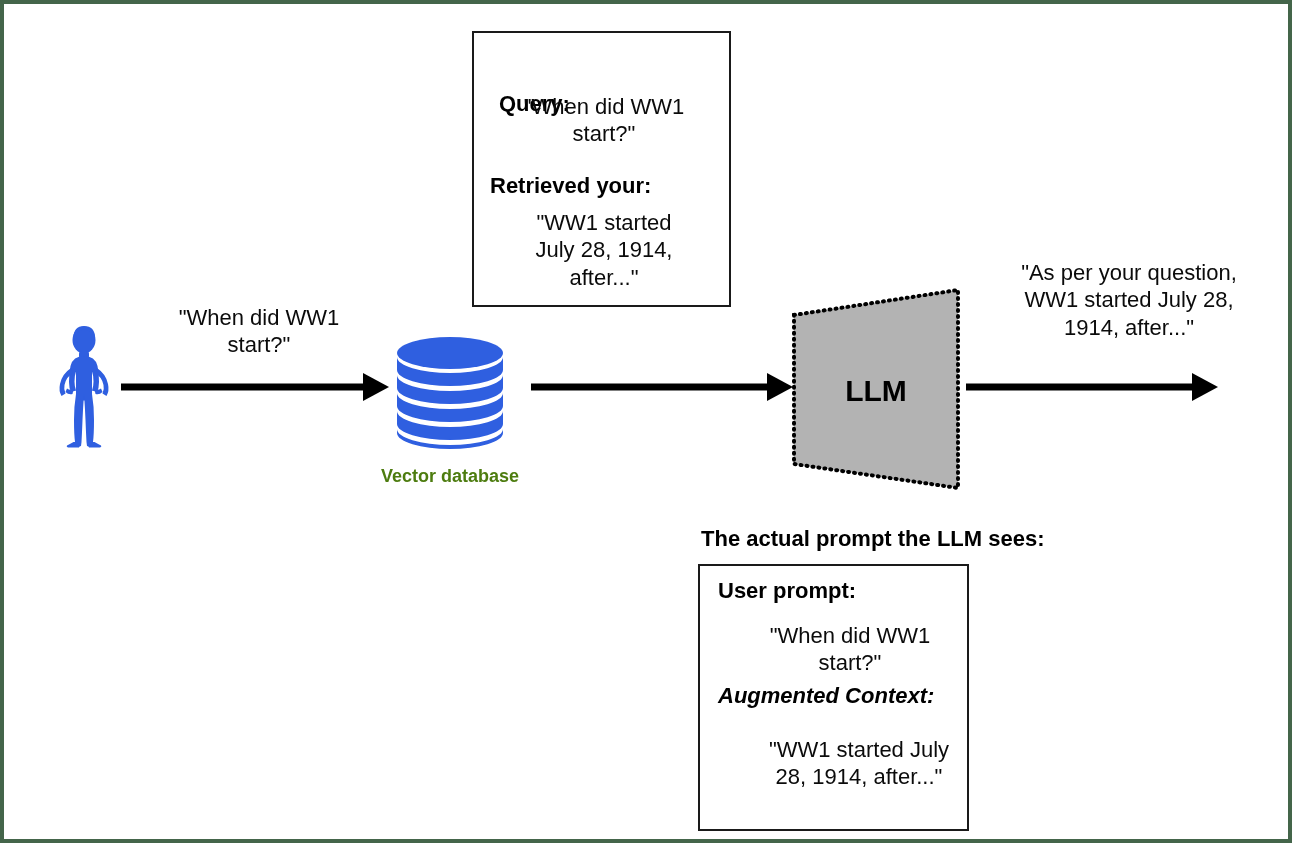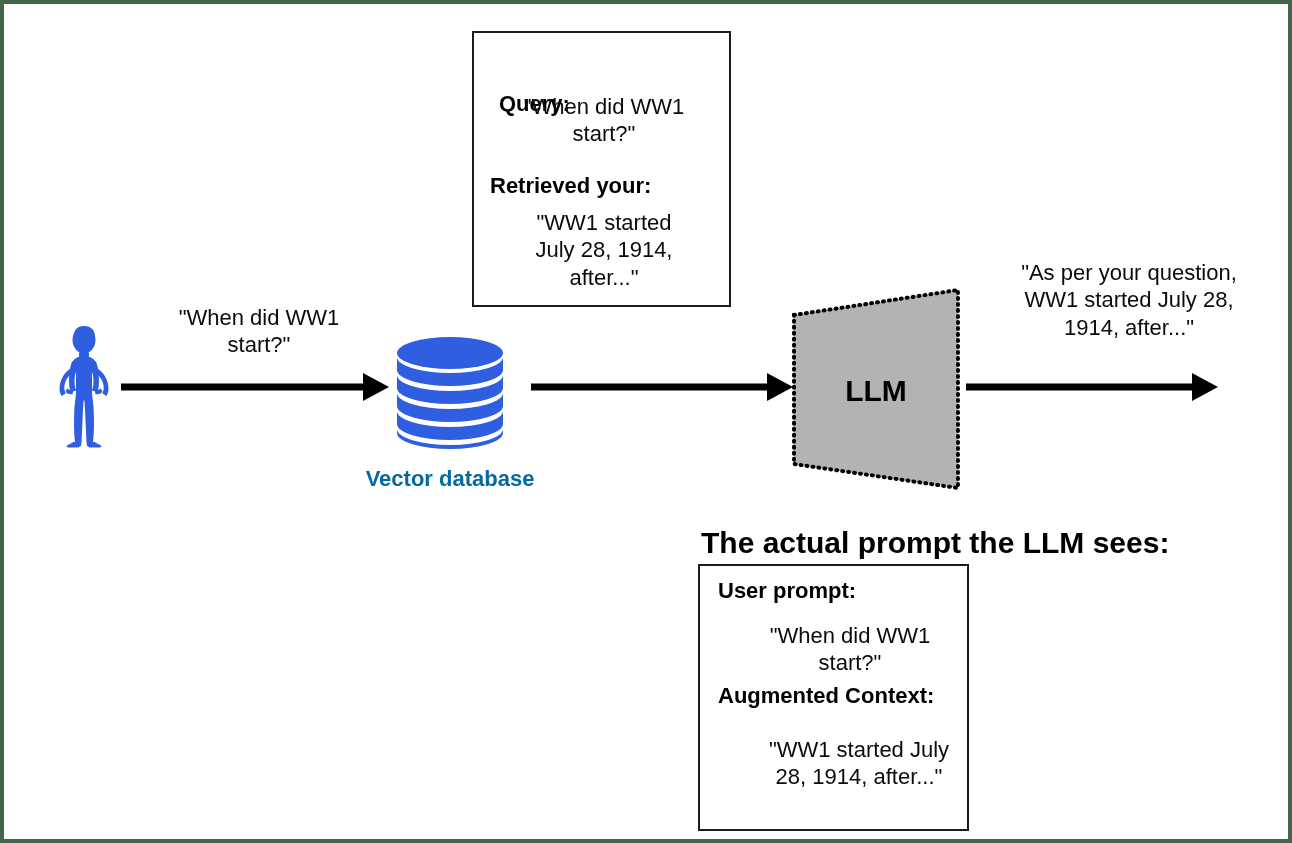--- a/index.html
+++ b/index.html
@@ -23,24 +23,24 @@
   
   .flow-text {
     font-size: 22px;
     line-height: 1.24;
     text-align: center;
     color: #0b0b0b;
     white-space: pre-line;
     font-family: "Liberation Sans", sans-serif;
   }
   .node-label {
-    font-size: 22px;
+    font-size: 18px;
     font-weight: bold;
     text-align: center;
-    color: #0369a1;
+    color: #4d7c0f;
     font-family: "Liberation Sans", sans-serif;
   }
 
   
   .info-box {
     border: 2px solid #1a1a1a;
     background: #ffffff;
     box-sizing: border-box;
   }
   .box-heading {
@@ -52,21 +52,21 @@
   }
   .box-body {
     font-size: 22px;
     line-height: 1.24;
     text-align: center;
     color: #0b0b0b;
     white-space: pre-line;
     font-family: "Liberation Sans", sans-serif;
   }
   .section-title {
-    font-size: 30px;
+    font-size: 22px;
     font-weight: bold;
     color: #000000;
     font-family: "Liberation Sans", sans-serif;
     white-space: nowrap;
   }
 
   
   .arrow { position: absolute; }
   .arrow-line {
     position: absolute;
@@ -191,18 +191,18 @@
     <div class="arrow-line" style="width:232px;"></div>
     <div class="arrow-head"></div>
   </div>
 
   <div class="section-title abs" style="left:697px; top:522px;">The actual prompt the LLM sees:</div>
 
   <div class="info-box abs" style="left:694px; top:560px; width:271px; height:267px;">
     <div class="box-heading abs" style="left:18px; top:12px;">User prompt:</div>
     <div class="box-body abs" style="left:18px; top:56px; width:264px;">"When did WW1
 start?"</div>
-    <div class="box-heading abs" style="left:18px; top:117px;">Augmented Context:</div>
+    <div class="box-heading abs" style="left:18px; top:117px;font-style:italic;">Augmented Context:</div>
     <div class="box-body abs" style="left:18px; top:170px; width:282px;">"WW1 started July
 28, 1914, after..."</div>
   </div>
 
 </div>
 
 </body></html>

